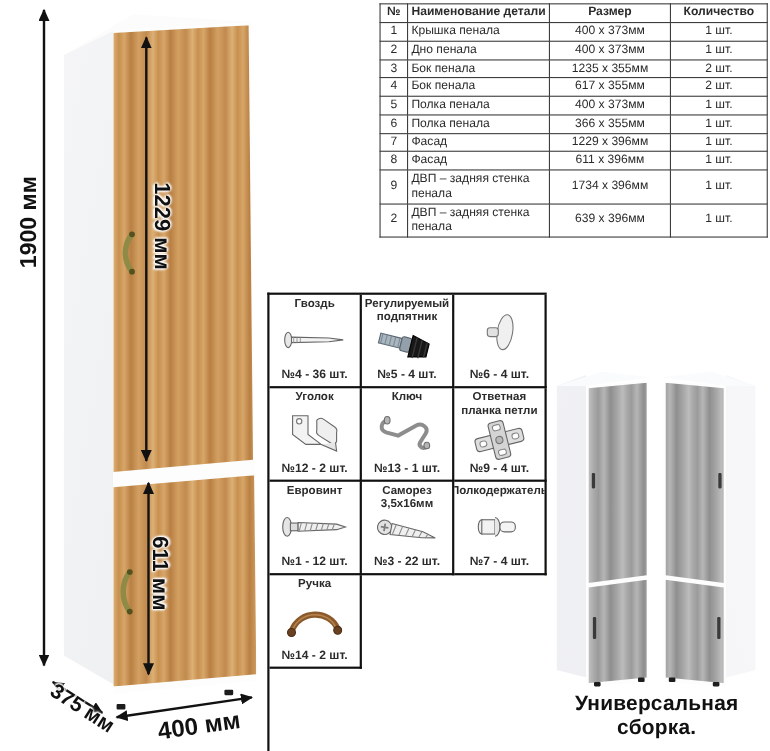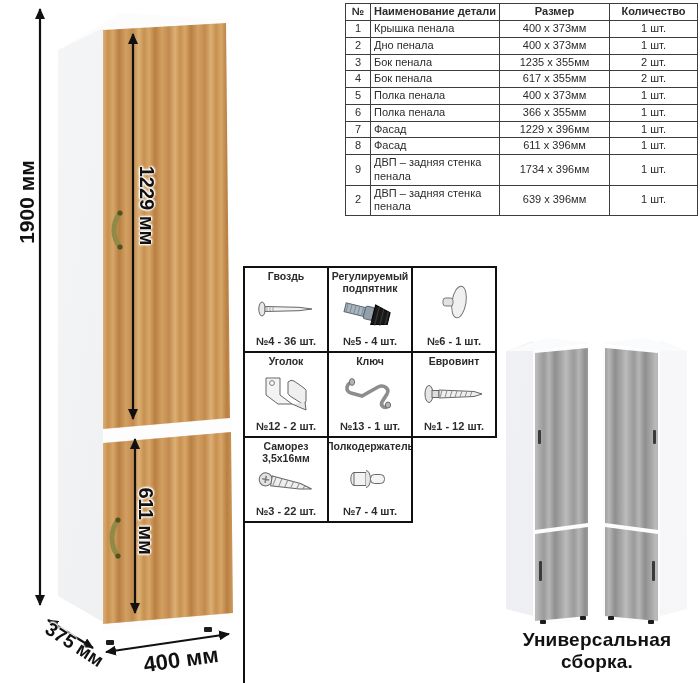--- a/index.html
+++ b/index.html
@@ -223,21 +223,21 @@
       <div class="hw-count">№5 - 4 шт.</div>
     </div>
 
     <div class="hw-cell">
       <div class="hw-art">
         <svg width="44" height="40" viewBox="0 0 44 40">
           <ellipse cx="27" cy="20" rx="7" ry="16" fill="#f0f0f0" stroke="#777" transform="rotate(9 27 20)"></ellipse>
           <rect x="11" y="16" width="10" height="8" rx="2.5" fill="#e1e1e1" stroke="#777"></rect>
         </svg>
       </div>
-      <div class="hw-count">№6 - 1 шт.</div>
+      <div class="hw-count">№6 - 4 шт.</div>
     </div>
 
 
     <div class="hw-cell">
       <div class="hw-title">Уголок</div>
       <div class="hw-art">
         <svg width="56" height="42" viewBox="0 0 56 42">
           <path d="M8,5 h14 v17 l12,9 h-14 l-12,-9 z" fill="#f3f3f3" stroke="#666"></path>
           <circle cx="14" cy="10" r="2.4" fill="#fff" stroke="#777"></circle>
           <path d="M30,9 q3,-3 6,-1 l10,7 q3,2 2,5 v8 q-1,4 -5,2 l-11,-7 q-3,-2 -2,-5 z" fill="#efefef" stroke="#666"></path>
@@ -253,20 +253,37 @@
         <svg width="56" height="38" viewBox="0 0 56 38">
           <path d="M10,7 C4,9 3,16 9,18 L20,21 L36,12 C42,9 48,14 45,19 L40,27 C38,31 43,34 46,31" fill="none" stroke="#8d8d8d" stroke-width="3.6" stroke-linecap="round"></path>
           <ellipse cx="10" cy="7" rx="2.6" ry="3.4" fill="#b5b5b5" stroke="#6e6e6e"></ellipse>
           <ellipse cx="46" cy="30" rx="2.6" ry="3" fill="#b5b5b5" stroke="#6e6e6e"></ellipse>
         </svg>
       </div>
       <div class="hw-count">№13 - 1 шт.</div>
     </div>
 
 
+    <div class="hw-cell">
+      <div class="hw-title">Ответная планка петли</div>
+      <div class="hw-art">
+        <svg width="52" height="40" viewBox="0 0 52 40">
+          <g transform="rotate(-14 26 20)">
+            <rect x="4" y="14" width="44" height="12" rx="3" fill="#dedede" stroke="#666"></rect>
+            <rect x="19" y="3" width="14" height="34" rx="3" fill="#d4d4d4" stroke="#666"></rect>
+            <circle cx="26" cy="20" r="3.2" fill="#b9b9b9" stroke="#777"></circle>
+            <rect x="8" y="17.5" width="6" height="5" rx="2" fill="#fff" stroke="#888"></rect>
+            <rect x="38" y="17.5" width="6" height="5" rx="2" fill="#fff" stroke="#888"></rect>
+            <rect x="22.5" y="6" width="7" height="5" rx="2" fill="#fff" stroke="#888"></rect>
+            <rect x="22.5" y="29" width="7" height="5" rx="2" fill="#fff" stroke="#888"></rect>
+          </g>
+        </svg>
+      </div>
+      <div class="hw-count">№9 - 4 шт.</div>
+    </div>
 
 
     <div class="hw-cell">
       <div class="hw-title">Евровинт</div>
       <div class="hw-art">
         <svg width="64" height="26" viewBox="0 0 64 26">
           <ellipse cx="7" cy="13" rx="4" ry="8.5" fill="#e5e5e5" stroke="#666"></ellipse>
           <rect x="10" y="9.5" width="7" height="7" fill="#ddd" stroke="#666"></rect>
           <path d="M17,9 L52,10.5 L60,13 L52,15.5 L17,17 Z" fill="#efefef" stroke="#666"></path>
           <path d="M20,9.2 l-2,7.6 M25,9.3 l-2,7.4 M30,9.5 l-2,7 M35,9.7 l-2,6.6 M40,9.9 l-2,6.2 M45,10.1 l-2,5.8 M50,10.4 l-2,5.2" stroke="#8d8d8d" stroke-width="1"></path>
@@ -297,20 +314,32 @@
         <svg width="48" height="26" viewBox="0 0 48 26">
           <ellipse cx="8" cy="13" rx="3.2" ry="6.5" fill="#eee" stroke="#666"></ellipse>
           <rect x="8" y="6.5" width="12" height="13" fill="#f2f2f2" stroke="#666"></rect>
           <path d="M20,4.5 a4.5,8.5 0 0 1 0,17" fill="#e6e6e6" stroke="#666"></path>
           <rect x="24.5" y="8.5" width="14" height="9" rx="4" fill="#f4f4f4" stroke="#666"></rect>
         </svg>
       </div>
       <div class="hw-count">№7 - 4 шт.</div>
     </div>
 
+    <div class="hw-cell">
+      <div class="hw-title">Ручка</div>
+      <div class="hw-art">
+        <svg width="58" height="36" viewBox="0 0 58 36">
+          <path d="M8,28 C15,8 43,8 50,26" stroke="#8a5a2c" stroke-width="5.5" fill="none" stroke-linecap="round"></path>
+          <path d="M9,26.5 C16,8.5 42,8.5 48.5,25" stroke="#c08a54" stroke-width="1.4" fill="none" opacity="0.85"></path>
+          <circle cx="8" cy="29" r="3.6" fill="#6a4120" stroke="#4c2e16"></circle>
+          <circle cx="50" cy="27" r="3.6" fill="#6a4120" stroke="#4c2e16"></circle>
+        </svg>
+      </div>
+      <div class="hw-count">№14 - 2 шт.</div>
+    </div>
 
     <div class="hw-cell blank"></div>
   </div>
 
   <div>
     <div class="vface vL-side"></div>
     <div class="vface vL-top"></div>
     <div class="vface vL-front"></div>
     <div class="vface gray-wood vL-dt"></div>
     <div class="vface gray-wood vL-db"></div>

